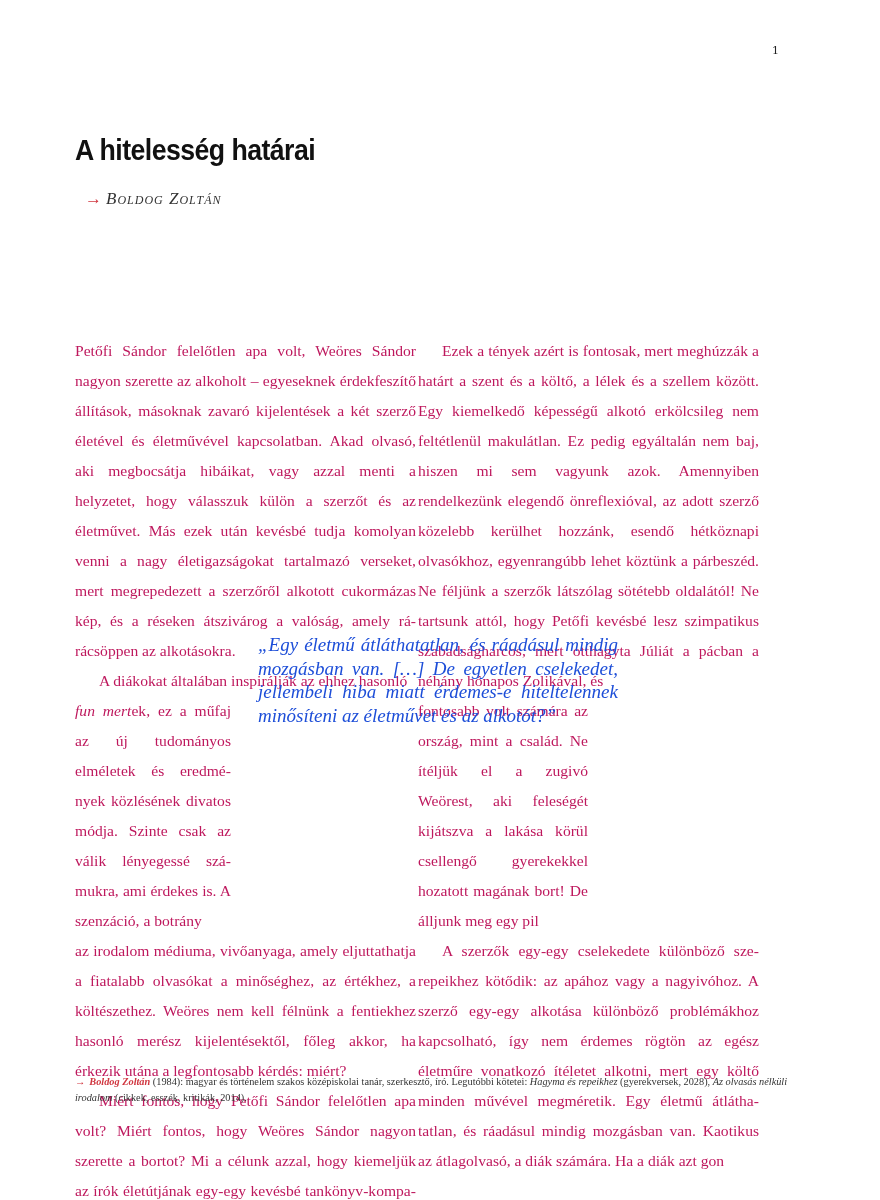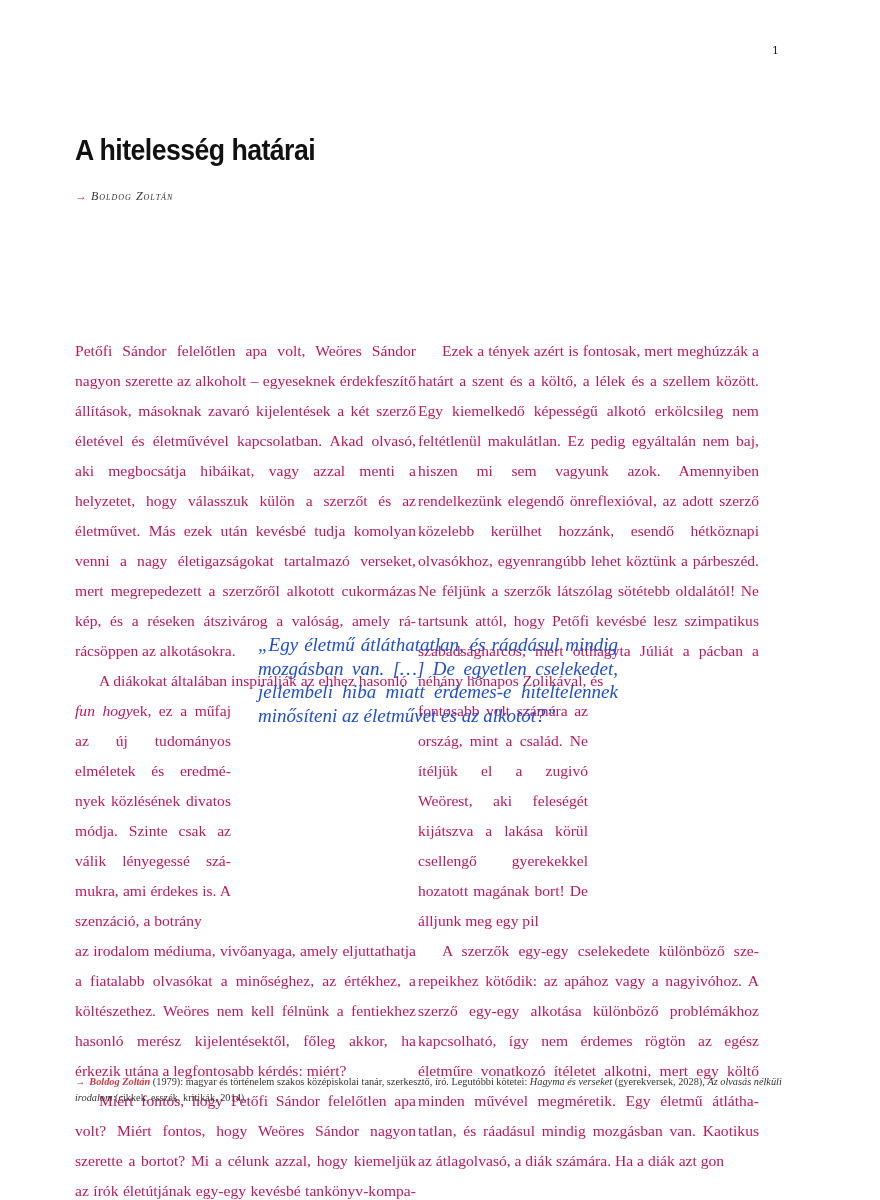--- a/index.html
+++ b/index.html
@@ -1,19 +1,19 @@
 <!DOCTYPE html>
 <html><head>
 <meta charset="utf-8">
 <style>
   html, body { margin: 0; padding: 0; background: #ffffff; }
   body { width: 880px; height: 1200px; position: relative; overflow: hidden; color: #2a2a2a; }
   .page-number { position: absolute; top: 44px; left: 772px; font-family: "DejaVu Serif", serif; font-size: 11px; color: #222; }
   .title { position: absolute; top: 134px; left: 75px; margin: 0; font-family: "Liberation Sans", sans-serif; font-weight: bold; font-size: 29px; letter-spacing: -0.6px; color: #111; transform: scaleX(0.92); transform-origin: left; }
-  .byline { position: absolute; top: 189px; left: 75px; font-family: "Liberation Serif", serif; font-style: italic; font-size: 12px; letter-spacing: 1px; color: #333; font-variant: small-caps; }
+  .byline { position: absolute; top: 189px; left: 85px; font-family: "Liberation Serif", serif; font-style: italic; font-size: 17px; letter-spacing: 1px; color: #333; font-variant: small-caps; }
   .arrow { color: #d0363f; font-style: normal; margin-right: 4px; letter-spacing: 0; }
 
   .body-text { font-family: "Liberation Serif", serif; font-size: 15.6px; line-height: 30px; color: #be185d; text-align: justify; hyphens: manual; }
   .col { position: absolute; width: 341px; }
   .col-left { left: 75px; top: 336px; }
   .col-right { left: 418px; top: 336px; }
   .col p { margin: 0; }
   .indent { text-indent: 24px; }
 
   .narrow-left { width: 156px; }
@@ -32,28 +32,28 @@
 
 <h1 class="title">A hitelesség határai</h1>
 
 <div class="byline">
   <span class="arrow">→</span><span>Boldog Zoltán</span>
 </div>
 
 <div class="col col-left body-text">
   <p>Petőfi Sándor felelőtlen apa volt, Weöres Sándor nagyon szerette az alkoholt – egyeseknek érdek­feszítő állítások, másoknak zavaró kijelentések a két szerző életével és életművével kapcsolatban. Akad olvasó, aki megbocsátja hibáikat, vagy azzal menti a helyzetet, hogy válasszuk külön a szerzőt és az életművet. Más ezek után kevésbé tudja ko­molyan venni a nagy életigazságokat tartalmazó verseket, mert megrepedezett a szerzőről alkotott cukormázas kép, és a réseken átszivárog a valóság, amely rá-rácsöppen az alkotásokra.</p>
   <p class="indent"><span>A diákokat általában inspirálják az ehhez ha­sonló </span></p>
-  <p class="narrow-left"><em>fun hogy</em><span>ek, ez a műfaj az új tudományos elméletek és eredmé­nyek közlésének diva­tos módja. Szinte csak az válik lényegessé szá­mukra, ami érdekes is. A szenzáció, a botrány</span></p>
+  <p class="narrow-left"><em>fun mert</em><span>ek, ez a műfaj az új tudományos elméletek és eredmé­nyek közlésének diva­tos módja. Szinte csak az válik lényegessé szá­mukra, ami érdekes is. A szenzáció, a botrány</span></p>
   <p>az irodalom médiuma, vivőanyaga, amely eljuttat­hatja a fiatalabb olvasókat a minőséghez, az ér­tékhez, a költészethez. Weöres nem kell félnünk a fentiekhez hasonló merész kijelentésektől, főleg ak­kor, ha érkezik utána a legfontosabb kérdés: miért?</p>
   <p class="indent">Miért fontos, hogy Petőfi Sándor felelőtlen apa volt? Miért fontos, hogy Weöres Sándor nagyon szerette a bortot? Mi a célunk azzal, hogy kiemeljük az írók életútjának egy-egy kevésbé tankönyv-kompa­tibilis mozzanatát? Hogyan hat mindez az életműre, az alkotások megítélésére? Mennyire árulkodik ez rólunk, olvasókról?</p>
 </div>
 
 <div class="col col-right body-text">
   <p class="indent">Ezek a tények azért is fontosak, mert meghúz­zák a határt a szent és a költő, a lélek és a szellem között. Egy kiemelkedő képességű alkotó erkölcsileg nem feltétlenül makulátlan. Ez pedig egyáltalán nem baj, hiszen mi sem vagyunk azok. Amennyi­ben rendelkezünk elegendő önreflexióval, az adott szerző közelebb kerülhet hozzánk, esendő hétköz­napi olvasókhoz, egyenrangúbb lehet köztünk a párbeszéd. Ne féljünk a szerzők látszólag sötétebb oldalától! Ne tartsunk attól, hogy Petőfi kevésbé lesz szimpatikus szabadságharcos, mert otthagy­ta Júliát a pácban a néhány hónapos Zolikával, és</p>
   <p class="narrow-right">fontosabb volt számára az ország, mint a család. Ne ítéljük el a zugivó Weörest, aki feleségét kijátszva a lakása körül csellengő gyerekekkel hozatott magának bort! De álljunk meg egy pil­</p>
   <p class="indent">A szerzők egy-egy cselekedete különböző sze­repeikhez kötődik: az apához vagy a nagyivóhoz. A szerző egy-egy alkotása különböző problémák­hoz kapcsolható, így nem érdemes rögtön az egész életműre vonatkozó ítéletet alkotni, mert egy költő minden művével megméretik. Egy életmű átlátha­tatlan, és ráadásul mindig mozgásban van. Kaotikus az átlagolvasó, a diák számára. Ha a diák azt gon­</p>
 </div>
 
 <div class="pull-quote">„Egy életmű átláthatatlan, és ráadásul min­dig mozgásban van. […] De egyetlen cseleke­det, jellembeli hiba miatt érdemes-e hitelte­lennek minősíteni az életművet és az alkotót?”</div>
 
 <div class="footnote">
-  <span class="arrow">→</span><span class="fn-name">Boldog Zoltán</span><span> (1979): magyar és történelem szakos középiskolai tanár, szerkesztő, író. Legutóbbi kötetei: </span><em>Hagyma és verseket</em><span> (gyerekversek, 2028), </span><em>Az olvasás nélküli irodalom</em><span> (cikkek, esszék, kritikák, 2014).</span>
+  <span class="arrow">→</span><span class="fn-name">Boldog Zoltán</span><span> (1984): magyar és történelem szakos középiskolai tanár, szerkesztő, író. Legutóbbi kötetei: </span><em>Hagyma és repeikhez</em><span> (gyerekversek, 2028), </span><em>Az olvasás nélküli irodalom</em><span> (cikkek, esszék, kritikák, 2014).</span>
 </div>
 
 </body></html>

